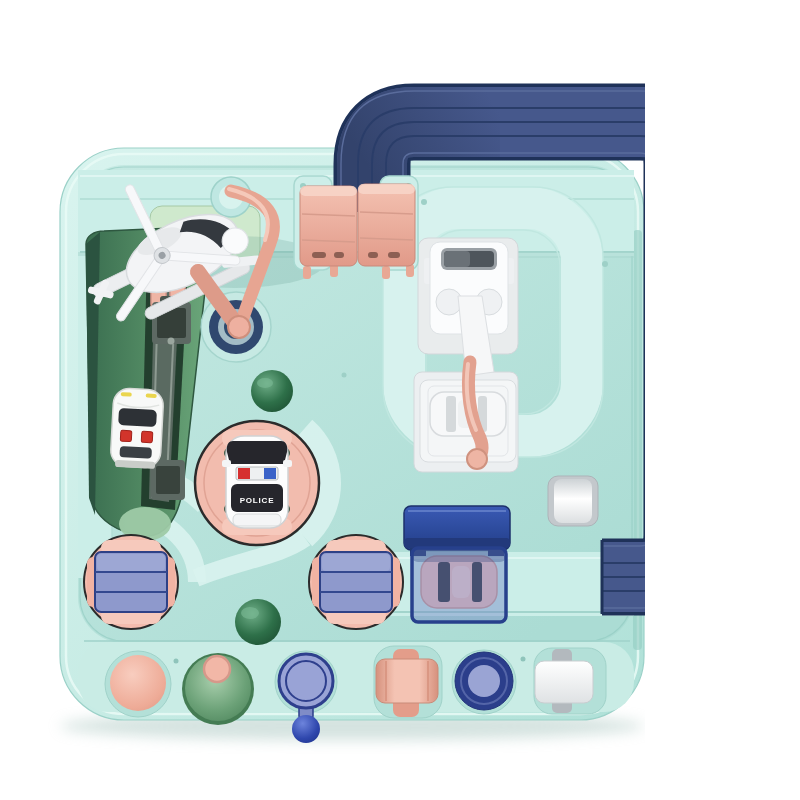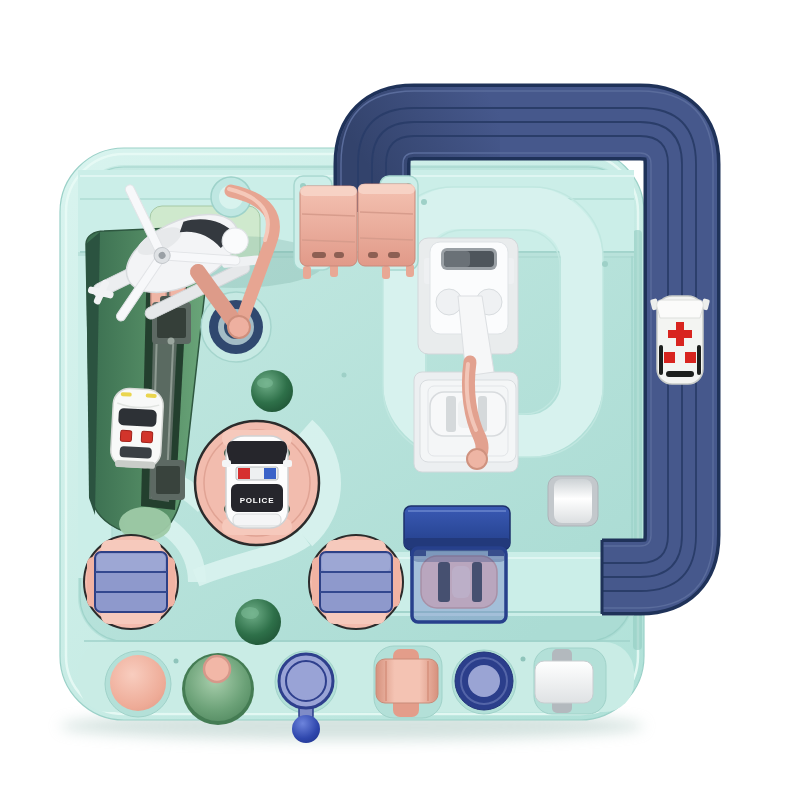--- a/index.html
+++ b/index.html
@@ -1,16 +1,16 @@
 <!DOCTYPE html>
 <html><head>
 <meta charset="utf-8">
 <style>
   html,body{margin:0;padding:0;background:#ffffff;}
-  .stage{position:relative;width:800px;height:800px;background:#ffffff;overflow:hidden;
+  .stage{position:relative;width:645px;height:800px;background:#ffffff;overflow:hidden;
          font-family:"Liberation Sans",sans-serif;}
   svg{display:block;}
   text{font-family:"Liberation Sans",sans-serif;}
 </style>
 </head>
 <body>
 
 <div class="stage">
 <svg width="800" height="800" viewBox="0 0 800 800">
   <defs>

